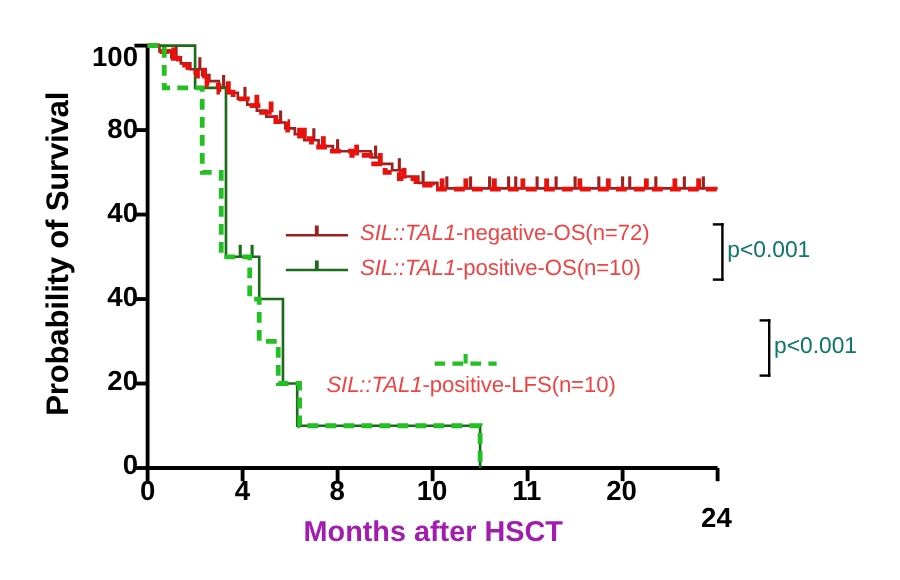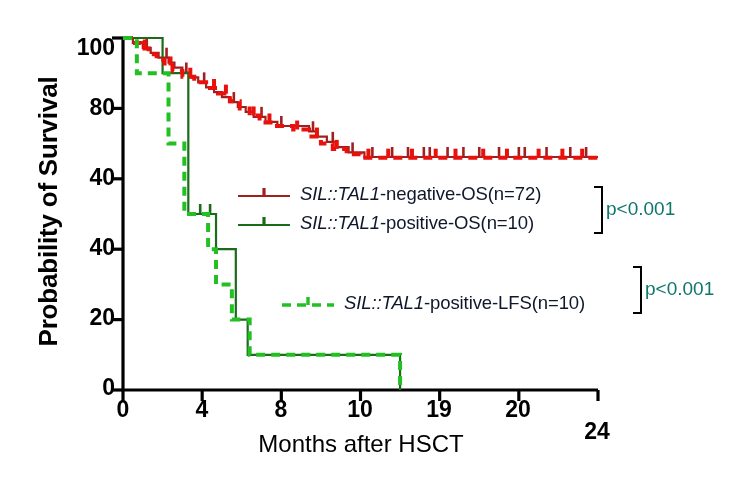--- a/index.html
+++ b/index.html
@@ -34,22 +34,22 @@
     letter-spacing: -0.2px;
     white-space: nowrap;
   }
   .xlabel {
     position: absolute;
     left: 123px;
     top: 430px;
     width: 476px;
     text-align: center;
     font-size: 24px;
-    font-weight: normal;
-    color: #000000;
+    font-weight: bold;
+    color: #a21caf;
     letter-spacing: 0px;
   }
   .ytick-label {
     position: absolute;
     width: 60px;
     text-align: right;
     font-size: 23px;
     font-weight: bold;
     color: #000;
     line-height: 1;
@@ -71,21 +71,21 @@
   }
   .legend-key {
     width: 52px;
     height: 18px;
     position: relative;
     margin-right: 10px;
     flex: none;
   }
   .legend-text {
     font-size: 18.5px;
-    color: #0f172a;
+    color: #ef4444;
     font-style: italic;
     letter-spacing: -0.1px;
   }
   .legend-text .roman {
     font-style: normal;
   }
   .pval {
     position: absolute;
     font-size: 19px;
     color: #0f766e;
@@ -109,21 +109,21 @@
   <div class="ytick-label" style="left:55px;  top:96px;">80</div>
   <div class="ytick-label" style="left:55px;  top:166px;">40</div>
   <div class="ytick-label" style="left:55px;  top:236px;">40</div>
   <div class="ytick-label" style="left:55px;  top:306px;">20</div>
   <div class="ytick-label" style="left:55px;  top:376px;">0</div>
 
   <div class="xtick-label" style="left:98px;  top:398px;">0</div>
   <div class="xtick-label" style="left:177px; top:398px;">4</div>
   <div class="xtick-label" style="left:256px; top:398px;">8</div>
   <div class="xtick-label" style="left:335px; top:398px;">10</div>
-  <div class="xtick-label" style="left:414px; top:398px;">19</div>
+  <div class="xtick-label" style="left:414px; top:398px;">11</div>
   <div class="xtick-label" style="left:493px; top:398px;">20</div>
   <div class="xtick-label" style="left:572px; top:420px;">24</div>
 
   <div class="xlabel">Months after HSCT</div>
 
   <svg id="plot" width="750" height="483" style="position:absolute;left:0;top:0;">
 
     <g id="axes-layer">
         <line x1="123" y1="38" x2="123" y2="390" stroke="#000" stroke-width="3.2"></line>
         <line x1="123" y1="390" x2="598" y2="390" stroke="#000" stroke-width="3.2"></line>
@@ -212,21 +212,21 @@
         <line x1="26" y1="3" x2="26" y2="11" stroke="#1A6B1A" stroke-width="3.2"></line>
       </svg>
     </span>
     <span class="legend-text"><span>SIL::TAL1</span><span class="roman">-positive-OS</span><span class="roman">(n=10)</span></span>
   </div>
 
   <div class="bracket" style="left:594px; top:186px; height:44px;"></div>
   <div class="pval" style="left:606px; top:198px;">p&lt;0.001</div>
 
 
-  <div class="legend-row" style="left:282px; top:292px;">
+  <div class="legend-row" style="left:272px; top:292px;flex-direction:column;">
     <span class="legend-key">
       <svg width="52" height="18" viewBox="0 0 52 18">
         <line x1="0" y1="11" x2="52" y2="11" stroke="#22C022" stroke-width="3.4" stroke-dasharray="9,6"></line>
         <line x1="26" y1="3" x2="26" y2="11" stroke="#22C022" stroke-width="3.4"></line>
       </svg>
     </span>
     <span class="legend-text"><span>SIL::TAL1</span><span class="roman">-positive-LFS</span><span class="roman">(n=10)</span></span>
   </div>
 
   <div class="bracket" style="left:633px; top:266px; height:44px;"></div>

